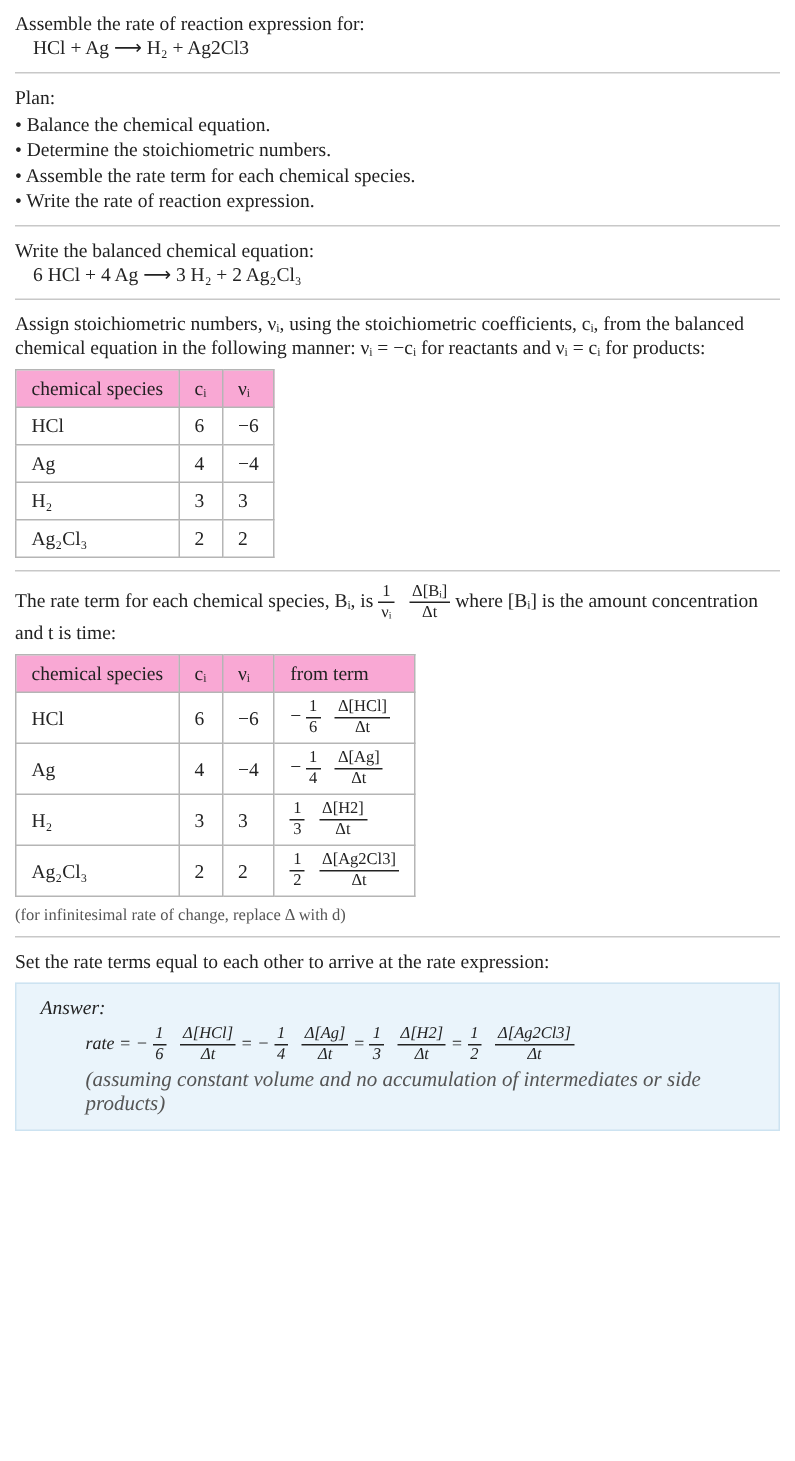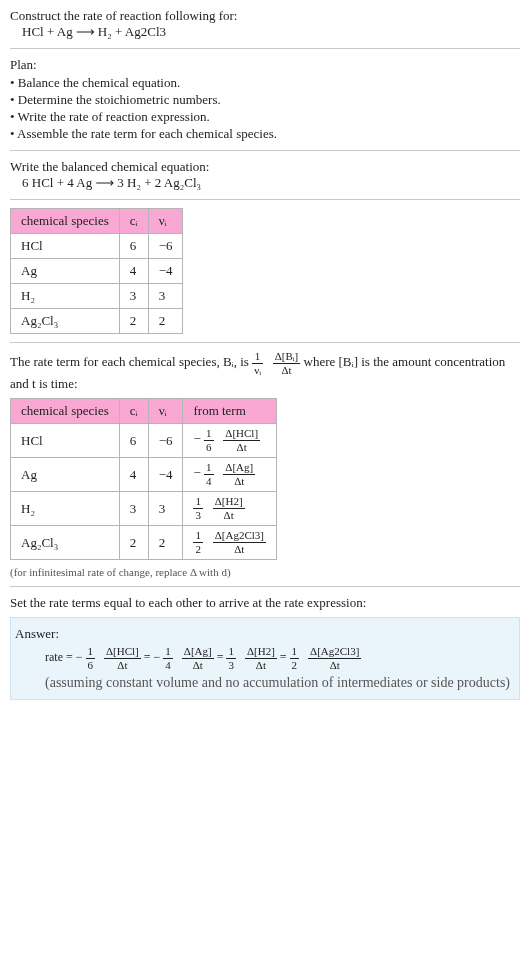--- a/index.html
+++ b/index.html
@@ -56,22 +56,23 @@
   padding: 1px 2px 0 2px;
 }
 .small-note {
   font-size: 11px;
   color: #555;
   margin-top: 4px;
 }
 .answer-box {
   background: #eaf4fb;
   border: 1px solid #cde3f1;
-  padding: 8px 4px;
+  padding: 8px 16px;
   margin-top: 4px;
+  font-style: italic;
 }
 .answer-box .ans-label {
   font-size: 13px;
   margin-bottom: 4px;
 }
 .answer-box .ans-body {
   font-size: 12px;
   padding-left: 30px;
 }
 .answer-box .assume {
@@ -88,43 +89,44 @@
   margin: 1px 0;
 }
 .rate-cell {
   white-space: nowrap;
 }
 </style>
 </head>
 <body>
 
 <div class="section">
-  <div>Construct the rate of reaction following for:</div>
+  <div>Assemble the rate of reaction expression for:</div>
   <div class="eq">HCl + Ag ⟶ H₂ + Ag2Cl3</div>
 </div>
 <hr>
 
 <div class="section">
   <div>Plan:</div>
   <div class="plan-list">
     <div>• Balance the chemical equation.</div>
     <div>• Determine the stoichiometric numbers.</div>
+    <div>• Assemble the rate term for each chemical species.</div>
     <div>• Write the rate of reaction expression.</div>
-    <div>• Assemble the rate term for each chemical species.</div>
   </div>
 </div>
 <hr>
 
 <div class="section">
   <div>Write the balanced chemical equation:</div>
   <div class="eq">6 HCl + 4 Ag ⟶ 3 H₂ + 2 Ag₂Cl₃</div>
 </div>
 <hr>
 
 <div class="section">
+  <div>Assign stoichiometric numbers, νᵢ, using the stoichiometric coefficients, cᵢ, from the balanced chemical equation in the following manner: νᵢ = −cᵢ for reactants and νᵢ = cᵢ for products:</div>
   <table class="dtable">
     <tbody>
         <tr>
       <th>chemical species</th>
       <th>cᵢ</th>
       <th>νᵢ</th>
     </tr>
     <tr>
       <td>HCl</td>
       <td>6</td>

